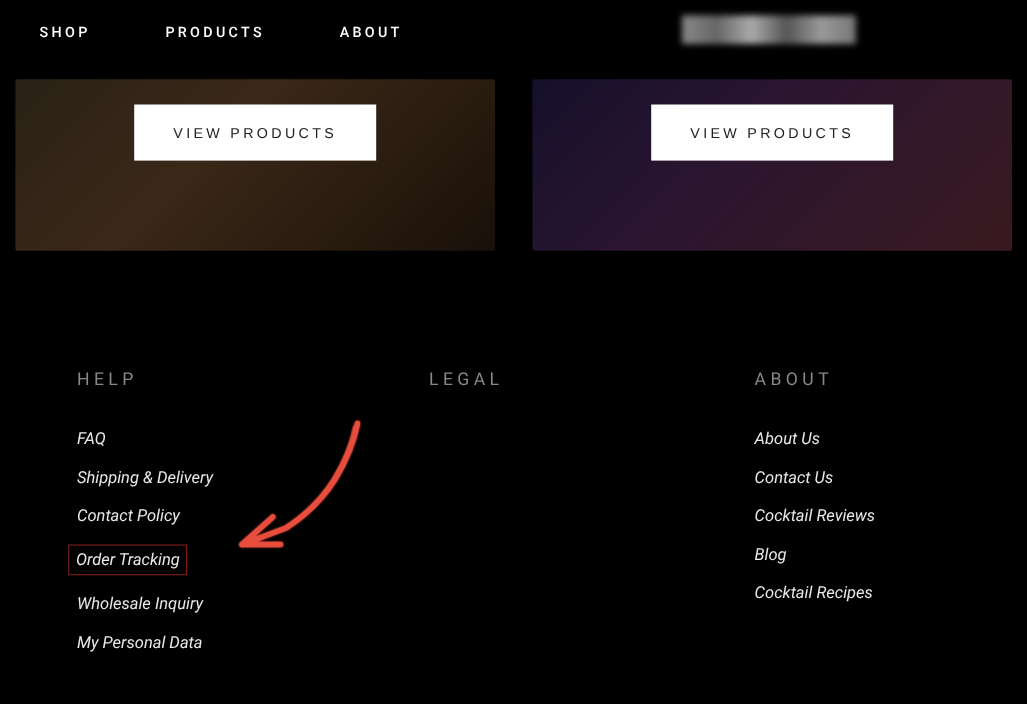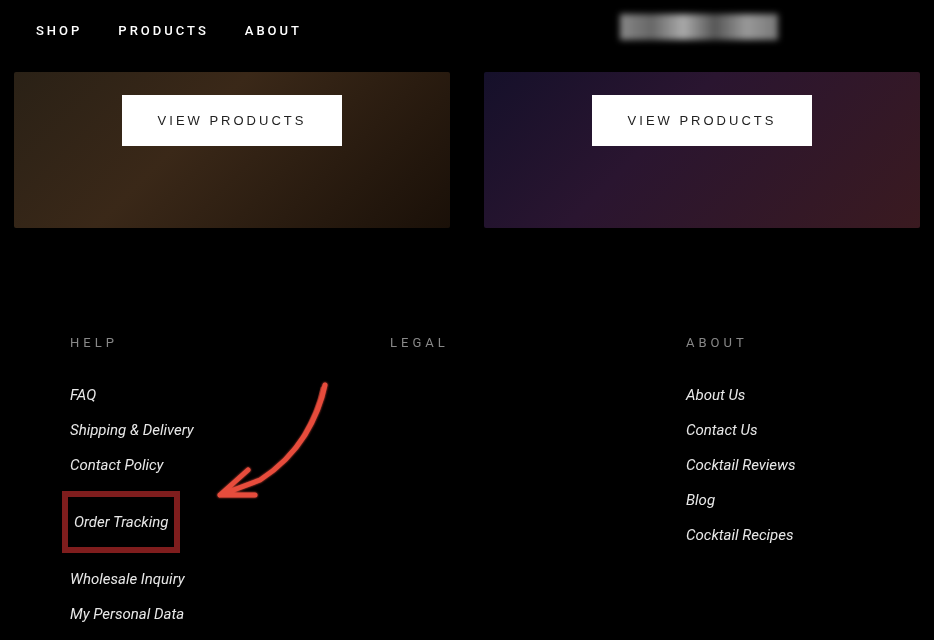--- a/index.html
+++ b/index.html
@@ -23,21 +23,21 @@
       height: 60px;
       background: #000;
       display: flex;
       align-items: center;
       justify-content: space-between;
       padding: 0 36px;
       z-index: 100;
     }
     .nav {
       display: flex;
-      gap: 36px;
+      gap: 68px;
       align-items: center;
     }
     .nav-item {
       color: #fff;
       font-size: 13px;
       letter-spacing: 3px;
       font-weight: 500;
       cursor: pointer;
     }
     .logo {
@@ -102,41 +102,41 @@
       width: 320px;
     }
     .footer-col.col-legal {
       width: 296px;
     }
     .footer-col.col-about {
       width: auto;
     }
     .footer-heading {
       color: #888;
-      font-size: 13px;
+      font-size: 16px;
       letter-spacing: 4px;
       font-weight: 400;
       margin-bottom: 36px;
     }
     .footer-links {
       display: flex;
       flex-direction: column;
       gap: 17px;
       font-style: italic;
     }
     .footer-link {
       color: #e8e8e8;
       font-size: 15px;
       cursor: pointer;
       display: inline-block;
       width: fit-content;
     }
     .footer-link.highlighted {
-      border: 6px solid #7f1d1d;
-      padding: 16px 6px;
+      border: 1px solid #7f1d1d;
+      padding: 4px 6px;
       margin-left: -8px;
     }
     .arrow-annotation {
       position: absolute;
       top: 380px;
       left: 200px;
       width: 140px;
       height: 140px;
       pointer-events: none;
       z-index: 50;

